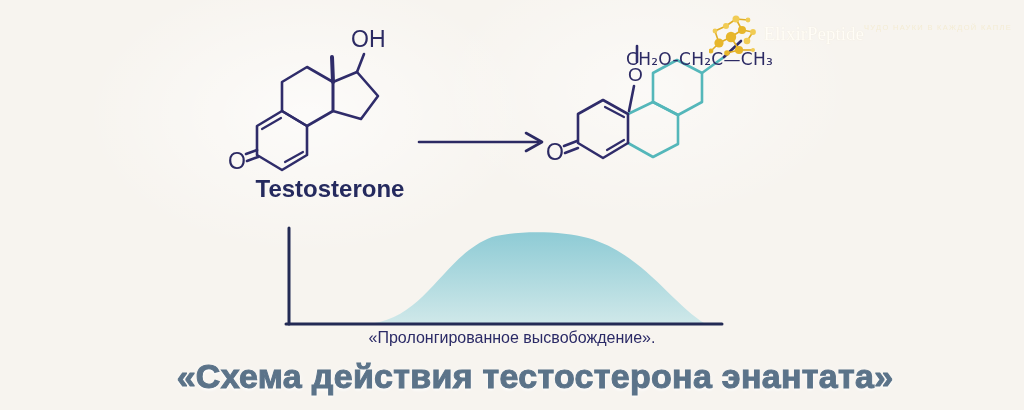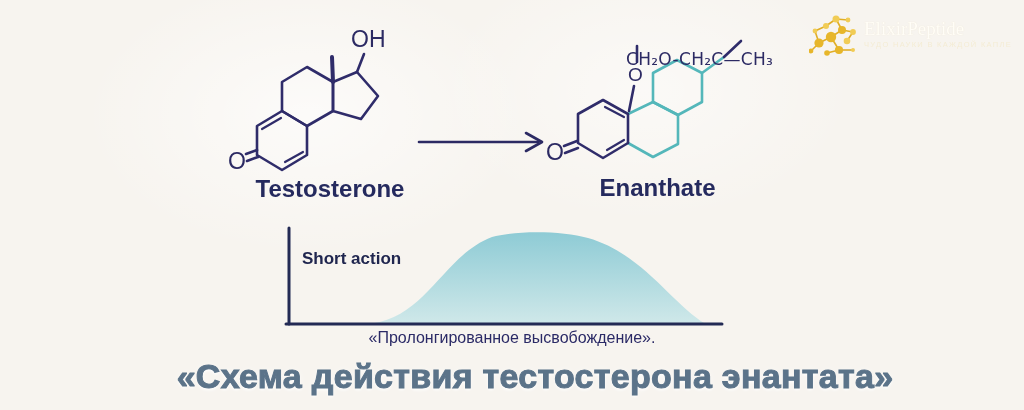--- a/index.html
+++ b/index.html
@@ -65,21 +65,21 @@
     -webkit-text-stroke:1px #5b7389;
     text-shadow:0 2px 3px rgba(255,255,255,.9), 0 0 10px rgba(255,255,255,.55);
     white-space:nowrap;
     padding-left:23px;
   }
 
   
   .logo{
     right:12px;top:10px;display:flex;align-items:center;gap:8px;
   }
-  .logo-text{display:flex;flex-direction:column;}
+  .logo-text{display:flex;}
   .logo-brand{
     font-family:"Liberation Serif", serif;
     font-size:19px;color:#fffdf7;
     text-shadow:0 0 1px rgba(220,200,150,.35);
     line-height:22px;
   }
   .logo-tagline{
     font-size:7.5px;color:#f4ecd4;letter-spacing:1.3px;
     line-height:10px;
   }
@@ -155,23 +155,21 @@
   </svg>
 
   <div class="abs atom oh-label">OH</div>
   <div class="abs atom ket-o-testo">O</div>
   <div class="abs mol-label testo-label">Testosterone</div>
 
 
   <div class="abs formula">CH₂O-CH₂C—CH₃</div>
   <div class="abs atom ester-o">O</div>
   <div class="abs atom ket-o-enan">O</div>
-  <div class="abs mol-label enan-label">Enanthate</div>
-
-  <div class="abs short-action">Short action</div>
+
   <div class="abs release-caption">«Пролонгированное высвобождение».</div>
 
   <div class="abs main-title">«Схема действия тестостерона энантата»</div>
 
   <div class="abs logo">
     <svg width="47" height="48" viewBox="0 0 47 48">
       <g stroke="#e0ae25" stroke-width="1.6" fill="none">
         <line x1="10" y1="33" x2="22" y2="27"></line>
         <line x1="22" y1="27" x2="33" y2="20"></line>
         <line x1="22" y1="27" x2="30" y2="40"></line>

